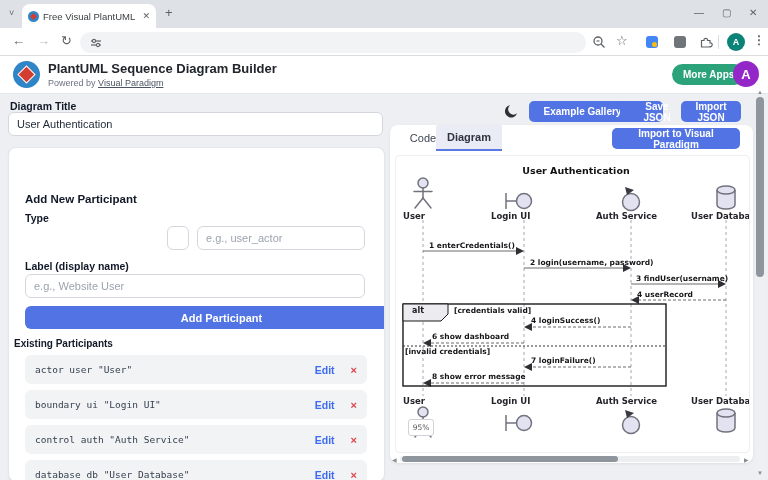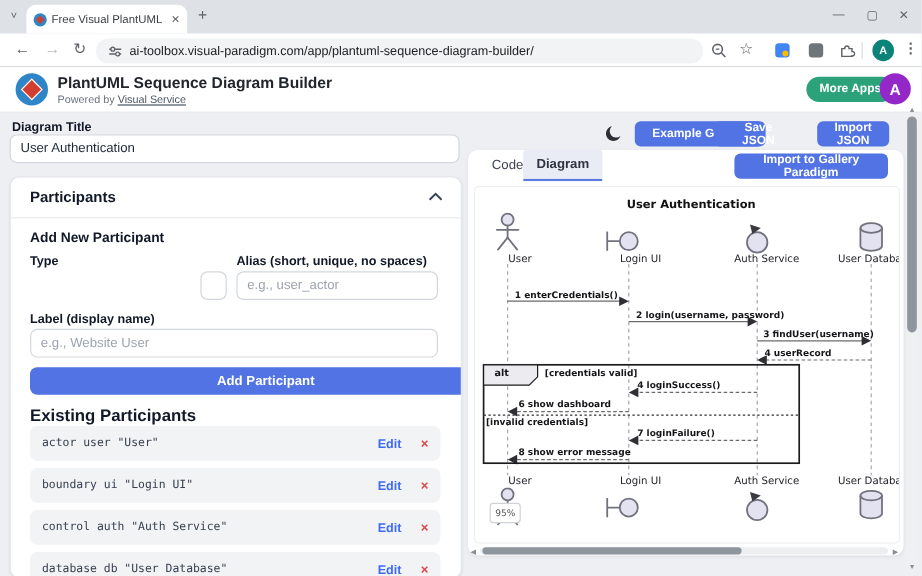--- a/index.html
+++ b/index.html
@@ -56,21 +56,21 @@
   .pdel{color:#e0434a;font-size:11px;font-weight:bold;cursor:pointer;}
   
   .tbtn{height:21px;border-radius:5px;font-size:10px;position:absolute;top:101px;}
   .panel{left:390px;top:125px;width:363px;height:338px;background:#fff;border-radius:8px;
          box-shadow:0 1px 3px rgba(0,0,0,.07);}
   .tabbox{height:26px;display:flex;align-items:center;justify-content:center;font-size:11px;color:#3f4552;}
   .tab-active{background:#e9ecf5;border-bottom:2px solid #5b79e3;font-weight:bold;color:#2f3440;box-sizing:border-box;border-radius:2px 2px 0 0;}
   .canvas{left:5px;top:30px;width:353px;height:296px;background:#fff;border:1px solid #eceef1;border-radius:4px;
           overflow:hidden;font-family:"DejaVu Sans",sans-serif;}
   .msg{position:absolute;font-size:7.5px;font-weight:bold;color:#16161a;white-space:nowrap;}
-  .plabel{position:absolute;font-size:8.5px;font-weight:400;color:#23232a;text-align:right;white-space:nowrap;}
+  .plabel{position:absolute;font-size:8.5px;font-weight:700;color:#23232a;text-align:left;white-space:nowrap;}
   .seqtitle{left:70px;top:9px;width:220px;text-align:center;font-size:9.5px;font-weight:bold;color:#111;}
   .zoombadge{left:12px;top:263px;width:24px;height:15px;background:#fff;border:1px solid #cfd3d8;border-radius:3px;
              font-size:7.5px;color:#555;display:flex;align-items:center;justify-content:center;}
   .scroll-thumb{background:#8f959c;border-radius:4px;}
   .arrowglyph{font-size:6px;color:#8a8f95;}
 </style>
 </head>
 <body>
 
 <div class="abs tabstrip">
@@ -90,21 +90,20 @@
   <span class="abs navic" style="left:12px;top:5px;">←</span>
   <span class="abs navic dis" style="left:37px;top:5px;">→</span>
   <span class="abs navic" style="left:61px;top:5px;">↻</span>
   <div class="abs pill" style="top:4px;">
     <svg width="12" height="12" viewBox="0 0 12 12">
       <line x1="1" y1="4" x2="11" y2="4" stroke="#5f6368" stroke-width="1.2"></line>
       <line x1="1" y1="8" x2="11" y2="8" stroke="#5f6368" stroke-width="1.2"></line>
       <circle cx="4" cy="4" r="1.6" fill="#f1f3f4" stroke="#5f6368" stroke-width="1.1"></circle>
       <circle cx="8" cy="8" r="1.6" fill="#f1f3f4" stroke="#5f6368" stroke-width="1.1"></circle>
     </svg>
-    <span class="url">ai-toolbox.visual-paradigm.com/app/plantuml-sequence-diagram-builder/</span>
   </div>
   <svg class="abs" style="left:592px;top:7px;" width="14" height="14" viewBox="0 0 14 14">
     <circle cx="6" cy="6" r="4" fill="none" stroke="#5f6368" stroke-width="1.3"></circle>
     <line x1="9" y1="9" x2="12.5" y2="12.5" stroke="#5f6368" stroke-width="1.3"></line>
     <line x1="4.5" y1="6" x2="7.5" y2="6" stroke="#5f6368" stroke-width="1.1"></line>
   </svg>
   <span class="abs" style="left:616px;top:5px;font-size:13px;color:#5f6368;">☆</span>
   <span class="abs" style="left:646px;top:8px;width:12px;height:12px;border-radius:3px;background:#4285f4;">
       <span style="position:absolute;right:1px;bottom:1px;width:5px;height:5px;border-radius:50%;background:#fbbc04;"></span>
     </span>
@@ -115,48 +114,41 @@
   <span class="abs vsep" style="left:718px;top:7px;"></span>
   <span class="abs bavatar" style="left:727px;top:5px;">A</span>
   <span class="abs" style="left:753px;top:5px;font-size:12px;font-weight:bold;color:#5f6368;">⋮</span>
 </div>
 
 <div class="abs apphdr"></div>
 <div class="abs logo"></div>
 <div class="abs apptitle">PlantUML Sequence Diagram Builder</div>
 <div class="abs powered">
   <span>Powered by</span>
-  <a href="#">Visual Service</a>
+  <a href="#">Visual Paradigm</a>
 </div>
 <button class="abs moreapps">More Apps</button>
 <div class="abs pavatar">A</div>
 
 <div class="abs lbl" style="left:10px;top:100px;">Diagram Title</div>
 <input class="abs field" style="left: 8px; top: 112px; width: 375px; height: 24px;" value="User Authentication">
 
 <div class="abs card">
-  <div class="abs cardhdr">
-    <span class="abs cardtitle">Participants</span>
-    <svg class="abs" style="left:348px;top:12px;" width="12" height="8" viewBox="0 0 12 8">
-      <polyline points="1,6.5 6,1.5 11,6.5" fill="none" stroke="#374151" stroke-width="1.6"></polyline>
-    </svg>
-  </div>
   <div class="abs lbl" style="left:16px;top:45px;font-size:11.5px;">Add New Participant</div>
   <div class="abs lbl" style="left:16px;top:64px;">Type</div>
-  <div class="abs lbl" style="left:188px;top:64px;">Alias (short, unique, no spaces)</div>
 
   <div class="abs field" style="left:158px;top:78px;width:22px;height:24px;"></div>
   <input class="abs field" style="left: 188px; top: 78px; width: 168px; height: 24px;" placeholder="e.g., user_actor">
 
   <div class="abs lbl" style="left:16px;top:112px;">Label (display name)</div>
   <input class="abs field" style="left: 16px; top: 126px; width: 340px; height: 24px;" placeholder="e.g., Website User">
 
   <button class="abs btn-blue" style="left:16px;top:158px;width:393px;height:23px;font-size:11px;">Add Participant</button>
 
-  <div class="abs lbl" style="left:16px;top:190px;font-size:14px;">Existing Participants</div>
+  <div class="abs lbl" style="left:5px;top:190px;font-size:10px;">Existing Participants</div>
 
   <div class="abs prow" style="top:207px;">
     <span class="pcode">actor user "User"</span>
     <span class="pedit">Edit</span>
     <span class="pdel">×</span>
   </div>
   <div class="abs prow" style="top:242px;">
     <span class="pcode">boundary ui "Login UI"</span>
     <span class="pedit">Edit</span>
     <span class="pdel">×</span>
@@ -170,27 +162,27 @@
     <span class="pcode">database db "User Database"</span>
     <span class="pedit">Edit</span>
     <span class="pdel">×</span>
   </div>
 </div>
 
 <svg class="abs" style="left:503px;top:103px;" width="17" height="17" viewBox="0 0 20 20">
   <path d="M16.5 12.2 A7.3 7.3 0 1 1 8.2 2.6 A6 6 0 0 0 16.5 12.2 Z" fill="#2b2f36"></path>
 </svg>
 <button class="abs tbtn btn-blue" style="left:529px;width:107px;">Example Gallery</button>
-<button class="abs tbtn btn-blue" style="left:595px;width:40px;padding-left:37px;">Save JSON</button>
+<button class="abs tbtn btn-blue" style="left:620px;width:40px;padding-left:37px;">Save JSON</button>
 <button class="abs tbtn btn-blue" style="left:681px;width:60px;">Import JSON</button>
 
 <div class="abs panel">
   <div class="abs tabbox" style="left:0;top:0;width:66px;">Code</div>
   <div class="abs tabbox tab-active" style="left:46px;top:0;width:66px;">Diagram</div>
-  <button class="abs btn-blue" style="left:222px;top:3px;width:128px;height:21px;font-size:10px;border-radius:5px;">Import to Gallery Paradigm</button>
+  <button class="abs btn-blue" style="left:222px;top:3px;width:128px;height:21px;font-size:10px;border-radius:5px;">Import to Visual Paradigm</button>
 
   <div class="abs canvas">
     <svg class="abs" style="left:0;top:0;" width="353" height="296" viewBox="0 0 353 296">
 
       <g stroke="#a6a6b5" stroke-width="1" stroke-dasharray="3,3">
         <line x1="27" y1="64" x2="27" y2="240"></line>
         <line x1="128" y1="64" x2="128" y2="240"></line>
         <line x1="235" y1="64" x2="235" y2="240"></line>
         <line x1="330" y1="64" x2="330" y2="240"></line>
       </g>

